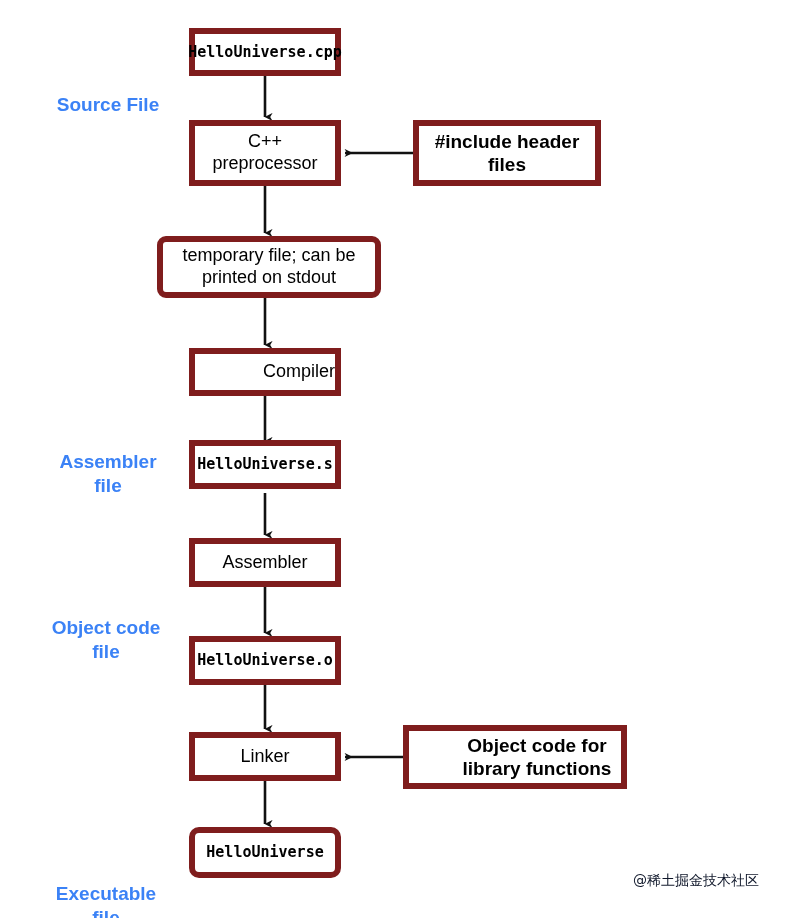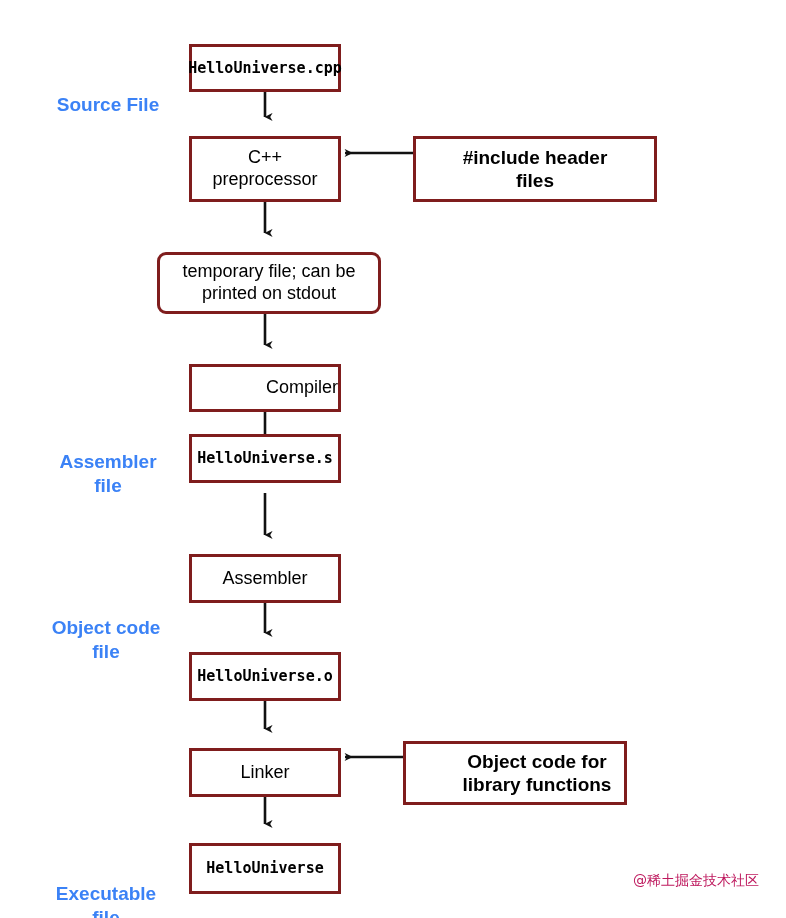--- a/index.html
+++ b/index.html
@@ -18,27 +18,26 @@
   #canvas {
     position: absolute;
     left: 0; top: 0;
     width: 786px;
     height: 918px;
   }
   .node {
     position: absolute;
     box-sizing: border-box;
     background: #ffffff;
-    border: 3px solid #7f1d1d;
+    border: 6px solid #7f1d1d;
     display: flex;
     align-items: center;
     justify-content: center;
     text-align: center;
     line-height: 1.22;
-    margin-top: 16px;
   }
   .node .txt {
     display: block;
     white-space: pre-line;
   }
   .mono .txt {
     font-family: "DejaVu Sans Mono", "Liberation Mono", monospace;
     font-weight: bold;
     font-size: 15px;
     letter-spacing: 0px;
@@ -60,21 +59,21 @@
     font-size: 19px;
     color: #3b82f6;
     text-align: center;
     line-height: 1.28;
     white-space: pre-line;
   }
   .watermark {
     position: absolute;
     font-family: "DejaVu Sans", sans-serif;
     font-size: 14px;
-    color: #be185d;
+    color: #0f172a;
     white-space: nowrap;
   }
   svg.arrows {
     position: absolute;
     left: 0; top: 0;
     width: 786px;
     height: 918px;
     pointer-events: none;
   }
 </style>
@@ -109,56 +108,56 @@
 
   <div class="node mono" style="left:189px; top:28px; width:152px; height:48px;">
     <span class="txt">HelloUniverse.cpp</span>
   </div>
 
   <div class="node sans" style="left:189px; top:120px; width:152px; height:66px;">
     <span class="txt">C++
 preprocessor</span>
   </div>
 
-  <div class="node sans-bold" style="left:413px; top:120px; width:244px; height:66px;justify-content:center;">
+  <div class="node sans-bold" style="left:413px; top:120px; width:188px; height:66px;justify-content:center;">
     <span class="txt">#include header
 files</span>
   </div>
 
   <div class="node sans" style="left:157px; top:236px; width:224px; height:62px;border-radius:9px;">
     <span class="txt">temporary file; can be
 printed on stdout</span>
   </div>
 
   <div class="node sans" style="left:189px; top:348px; width:152px; height:48px;justify-content:flex-end;">
     <span class="txt">Compiler</span>
   </div>
 
-  <div class="node mono" style="left:189px; top:418px; width:152px; height:49px;">
+  <div class="node mono" style="left:189px; top:440px; width:152px; height:49px;">
     <span class="txt">HelloUniverse.s</span>
   </div>
 
   <div class="node sans" style="left:189px; top:538px; width:152px; height:49px;">
     <span class="txt">Assembler</span>
   </div>
 
   <div class="node sans" style="left:189px; top:732px; width:152px; height:49px;">
     <span class="txt">Linker</span>
   </div>
 
   <div class="node mono" style="left:189px; top:636px; width:152px; height:49px;">
     <span class="txt">HelloUniverse.o</span>
   </div>
 
   <div class="node sans-bold" style="left:403px; top:725px; width:224px; height:64px;padding-left:44px;">
     <span class="txt">Object code for
 library functions</span>
   </div>
 
-  <div class="node mono" style="left:189px; top:827px; width:152px; height:51px;">
+  <div class="node mono" style="left:189px; top:827px; width:152px; height:51px;border-radius:10px;">
     <span class="txt">HelloUniverse</span>
   </div>
 
   <div class="side-label" style="left:30px; top:93px; width:156px;">Source File</div>
 
   <div class="side-label" style="left:30px; top:450px; width:156px;">Assembler
 file</div>
 
   <div class="side-label" style="left:22px; top:616px; width:168px;">Object code
 file</div>

